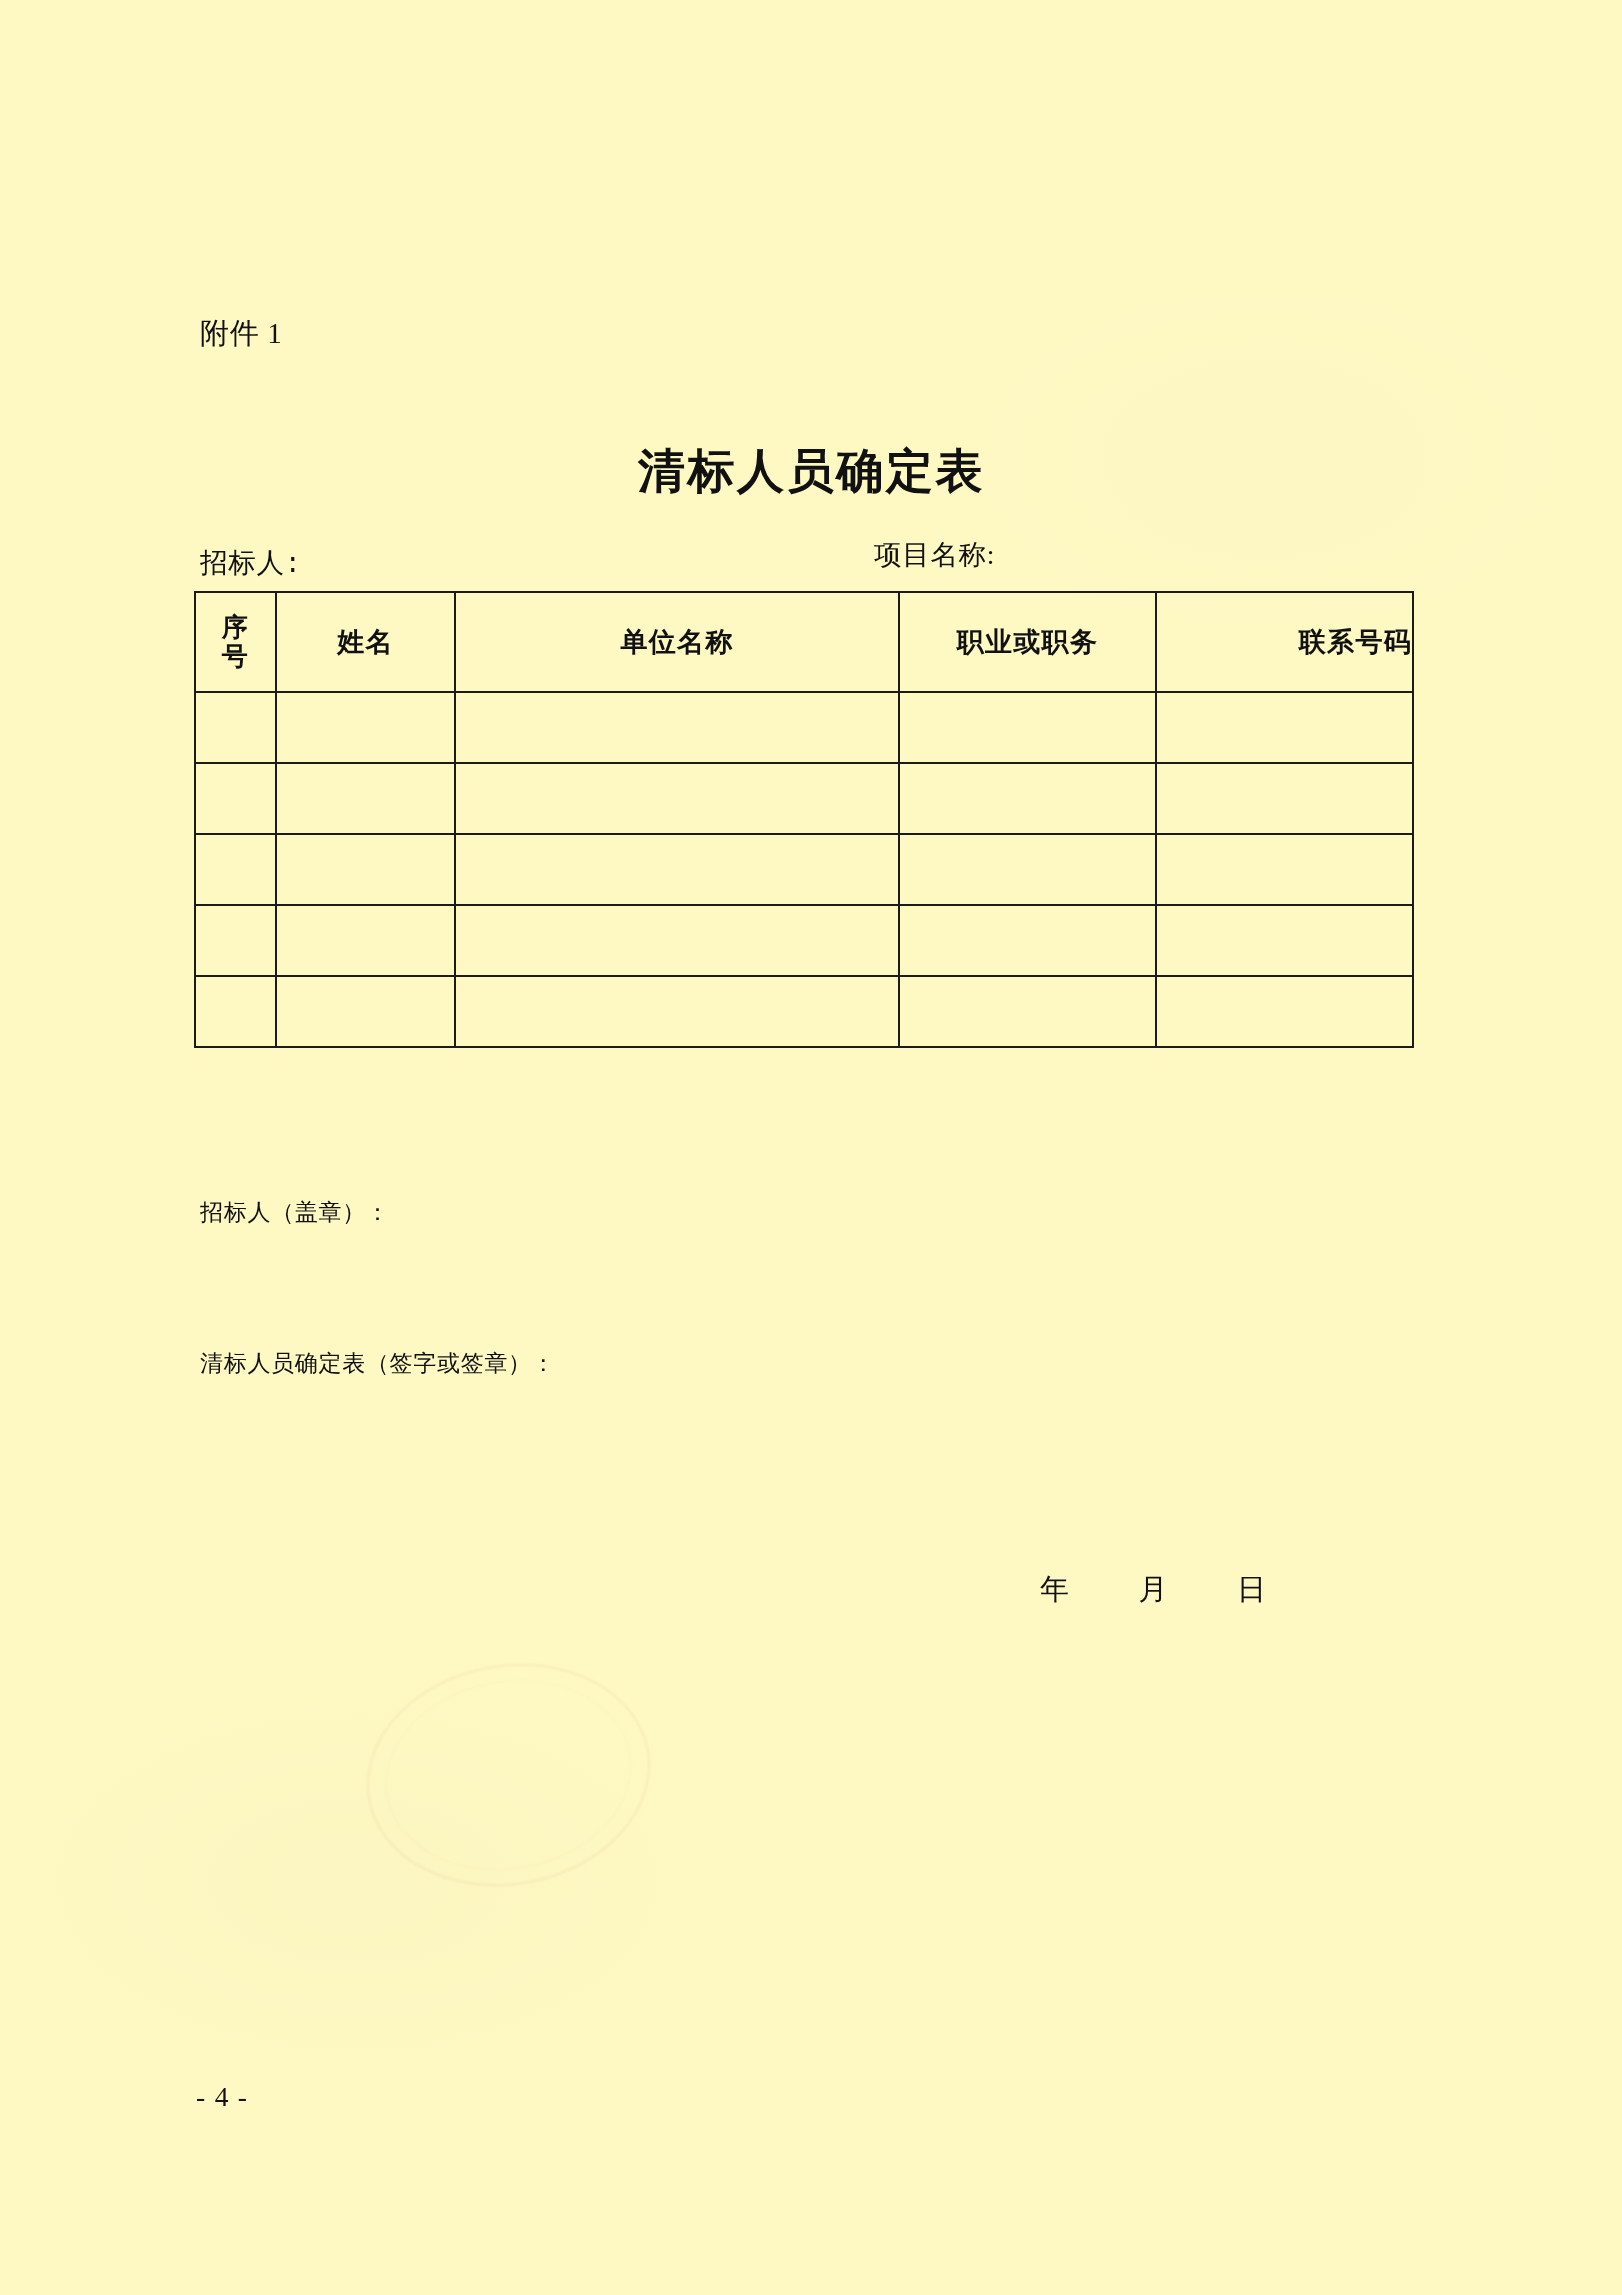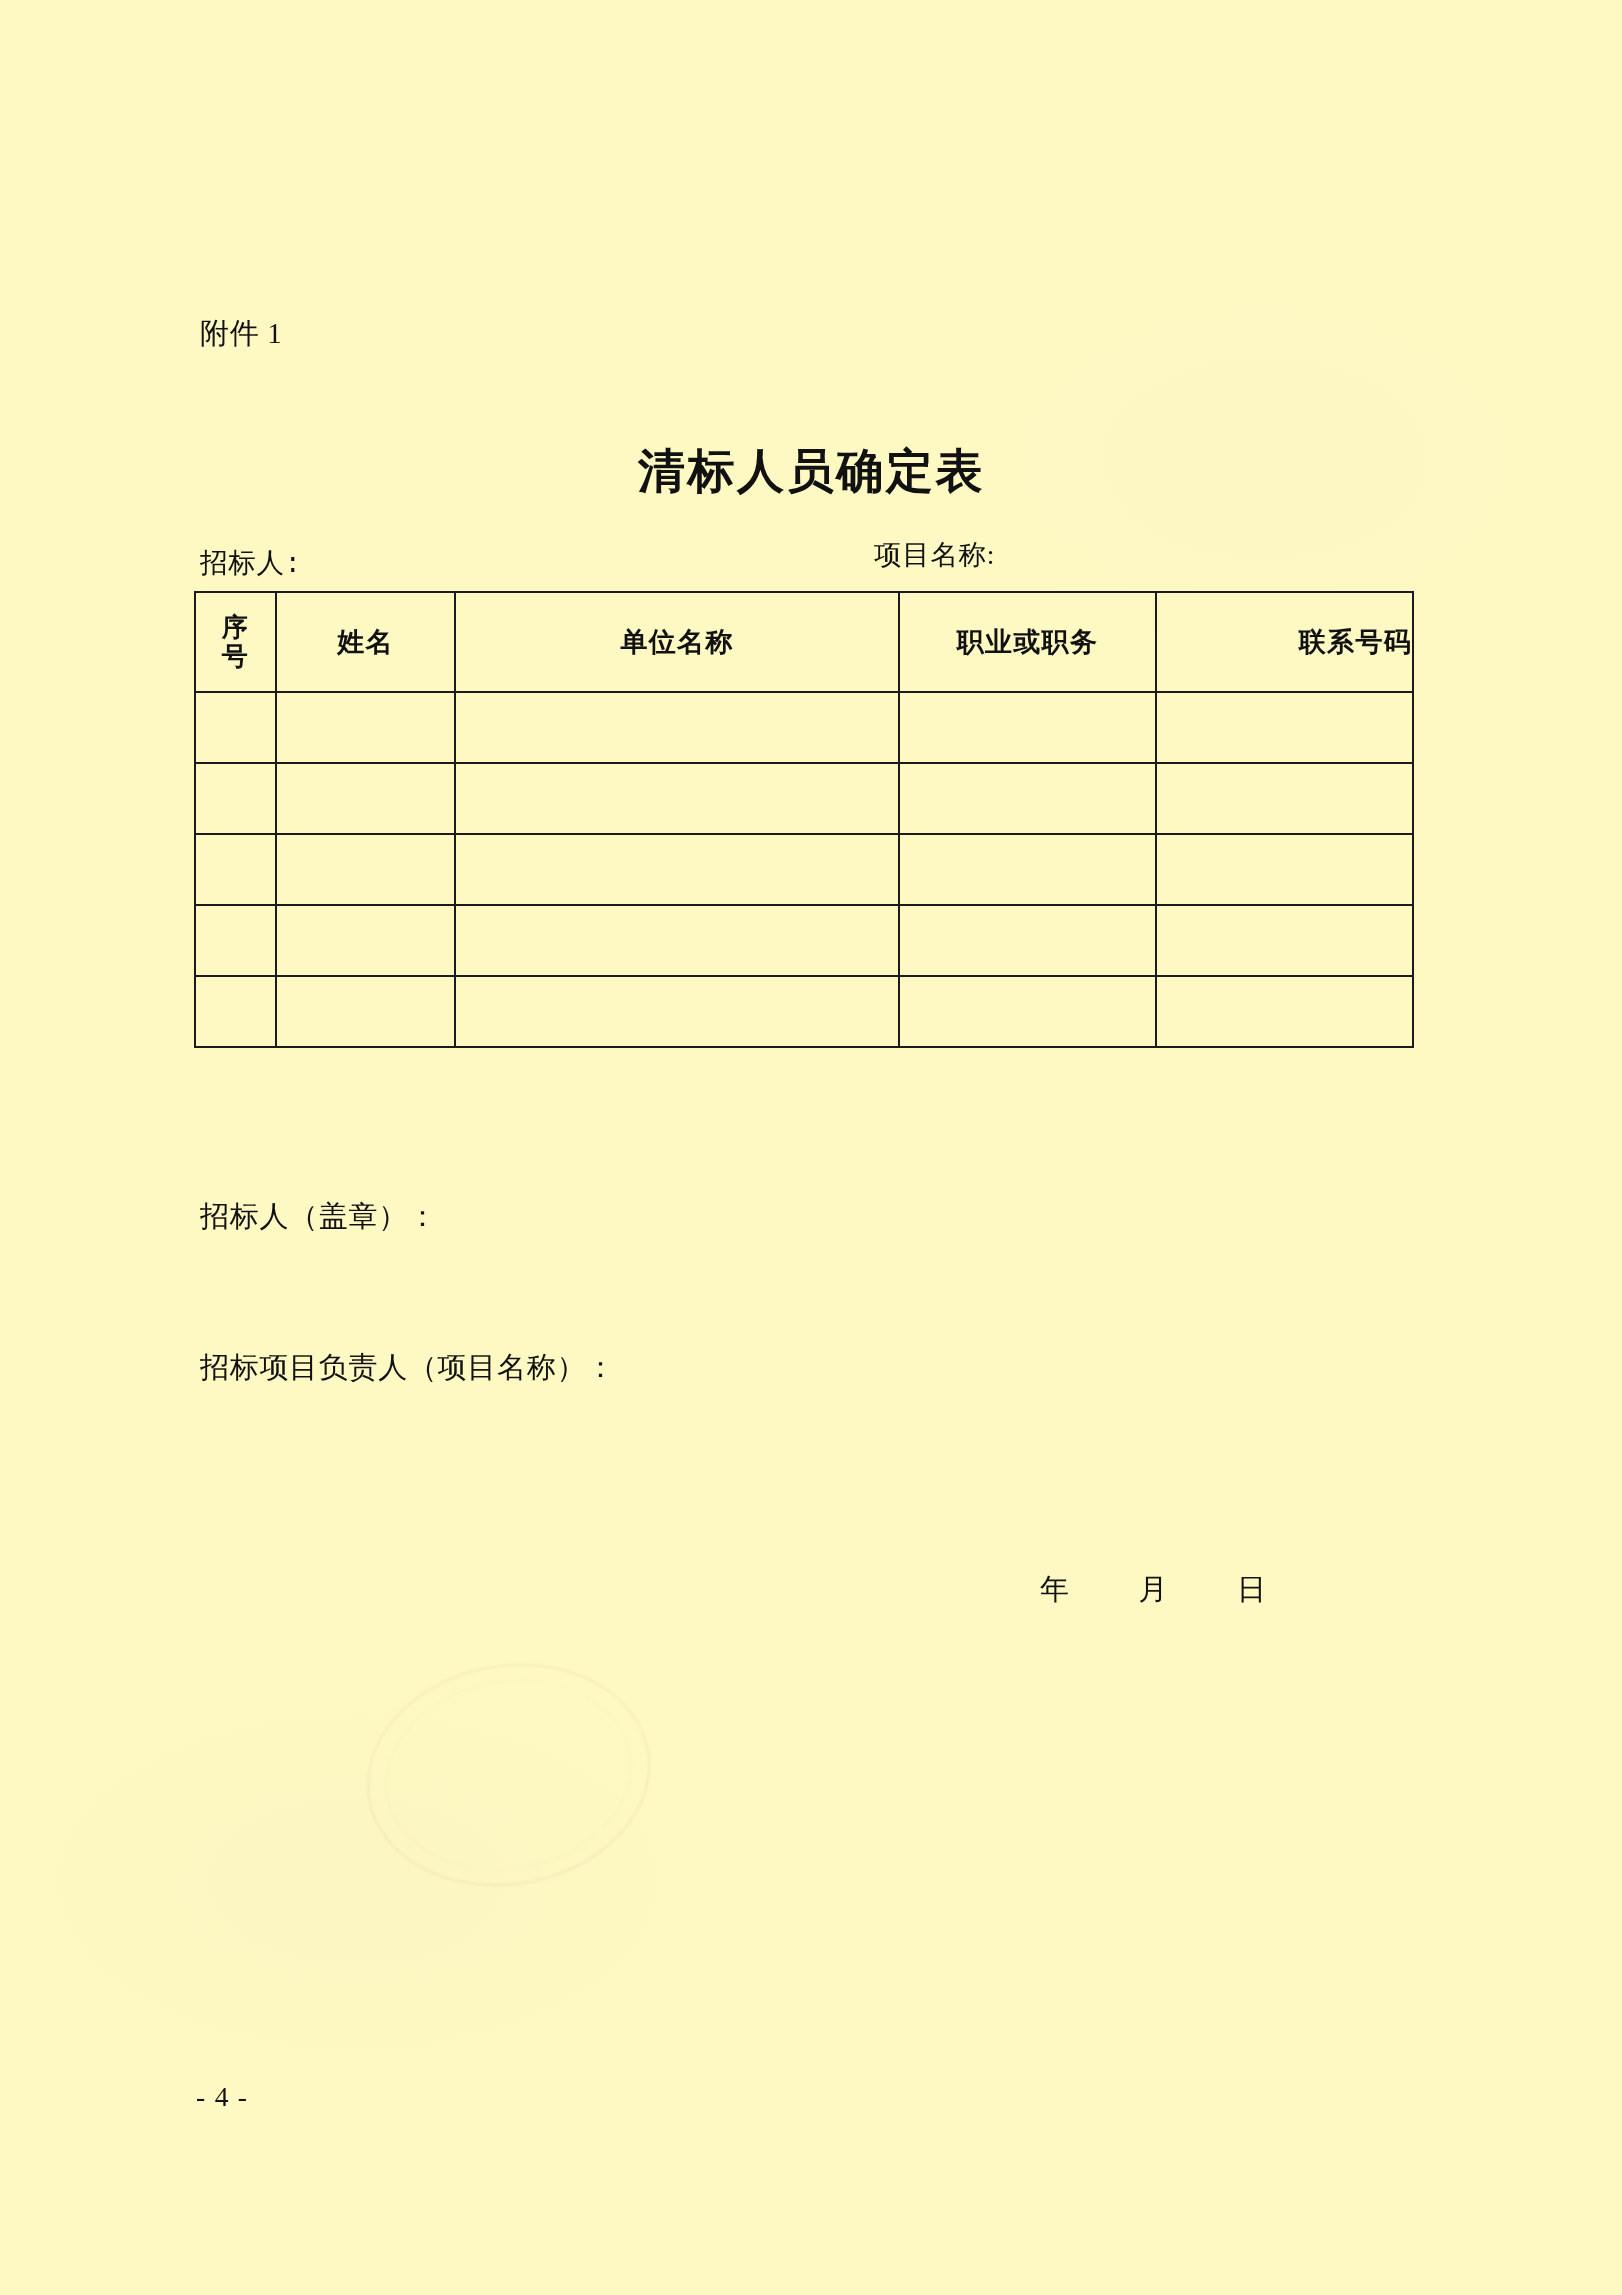--- a/index.html
+++ b/index.html
@@ -123,21 +123,21 @@
   table.form-table th.col-name { width: 164px; }
   table.form-table th.col-unit { width: 409px; }
   table.form-table th.col-job  { width: 236px; border-radius: 15px; }
   table.form-table th.col-tel  { width: 236px; text-align: right; }
   table.form-table thead th { height: 98px; }
   table.form-table tbody td { height: 69px; }
 
   .sign-block {
     position: absolute;
     left: 200px;
-    font-size: 29px;
+    font-size: 23px;
     letter-spacing: 0.7px;
     white-space: nowrap;
   }
   .sign-seal { top: 1197px; }
   .sign-person { top: 1348px; }
 
   .date-line {
     position: absolute;
     left: 1040px;
     top: 1570px;
@@ -219,21 +219,21 @@
         <td></td>
         <td></td>
         <td></td>
         <td></td>
       </tr>
     </tbody>
   </table>
 
   <div class="sign-block sign-seal">招标人（盖章）：</div>
 
-  <div class="sign-block sign-person">招标项目负责人（项目名称）：</div>
+  <div class="sign-block sign-person">清标人员确定表（签字或签章）：</div>
 
   <div class="date-line">
     <span>年</span>
     <span class="gap"></span>
     <span>月</span>
     <span class="gap"></span>
     <span>日</span>
   </div>
 
   <div class="page-number">- 4 -</div>

